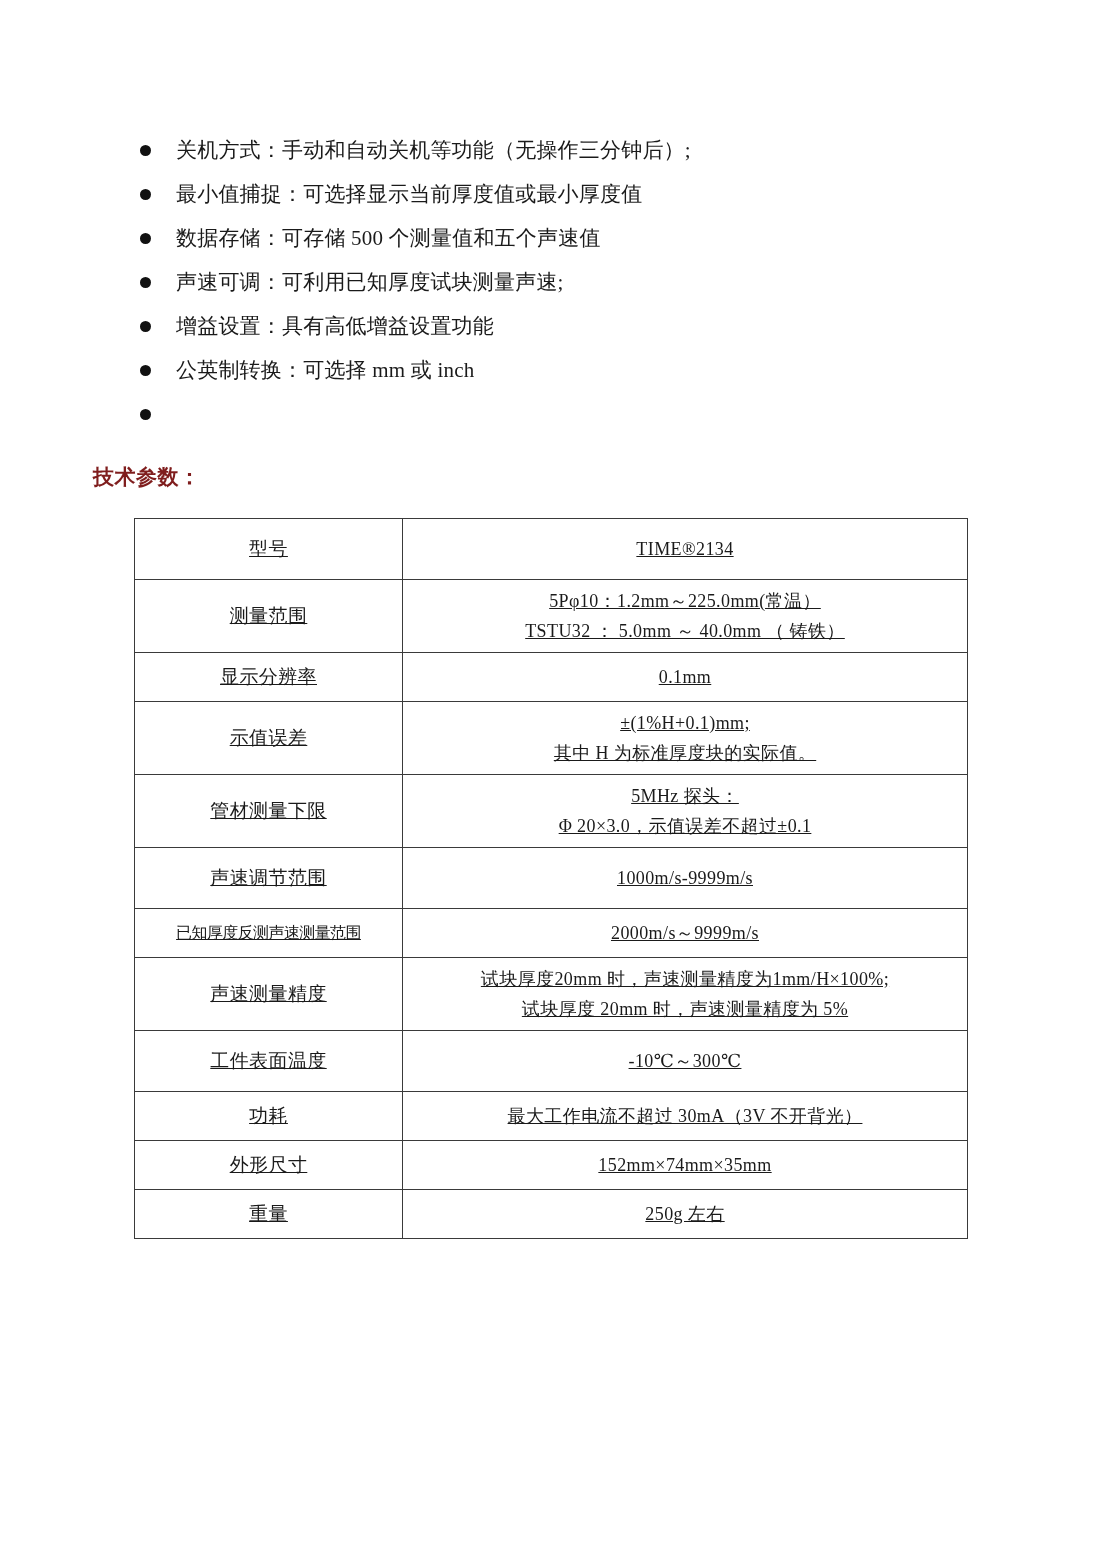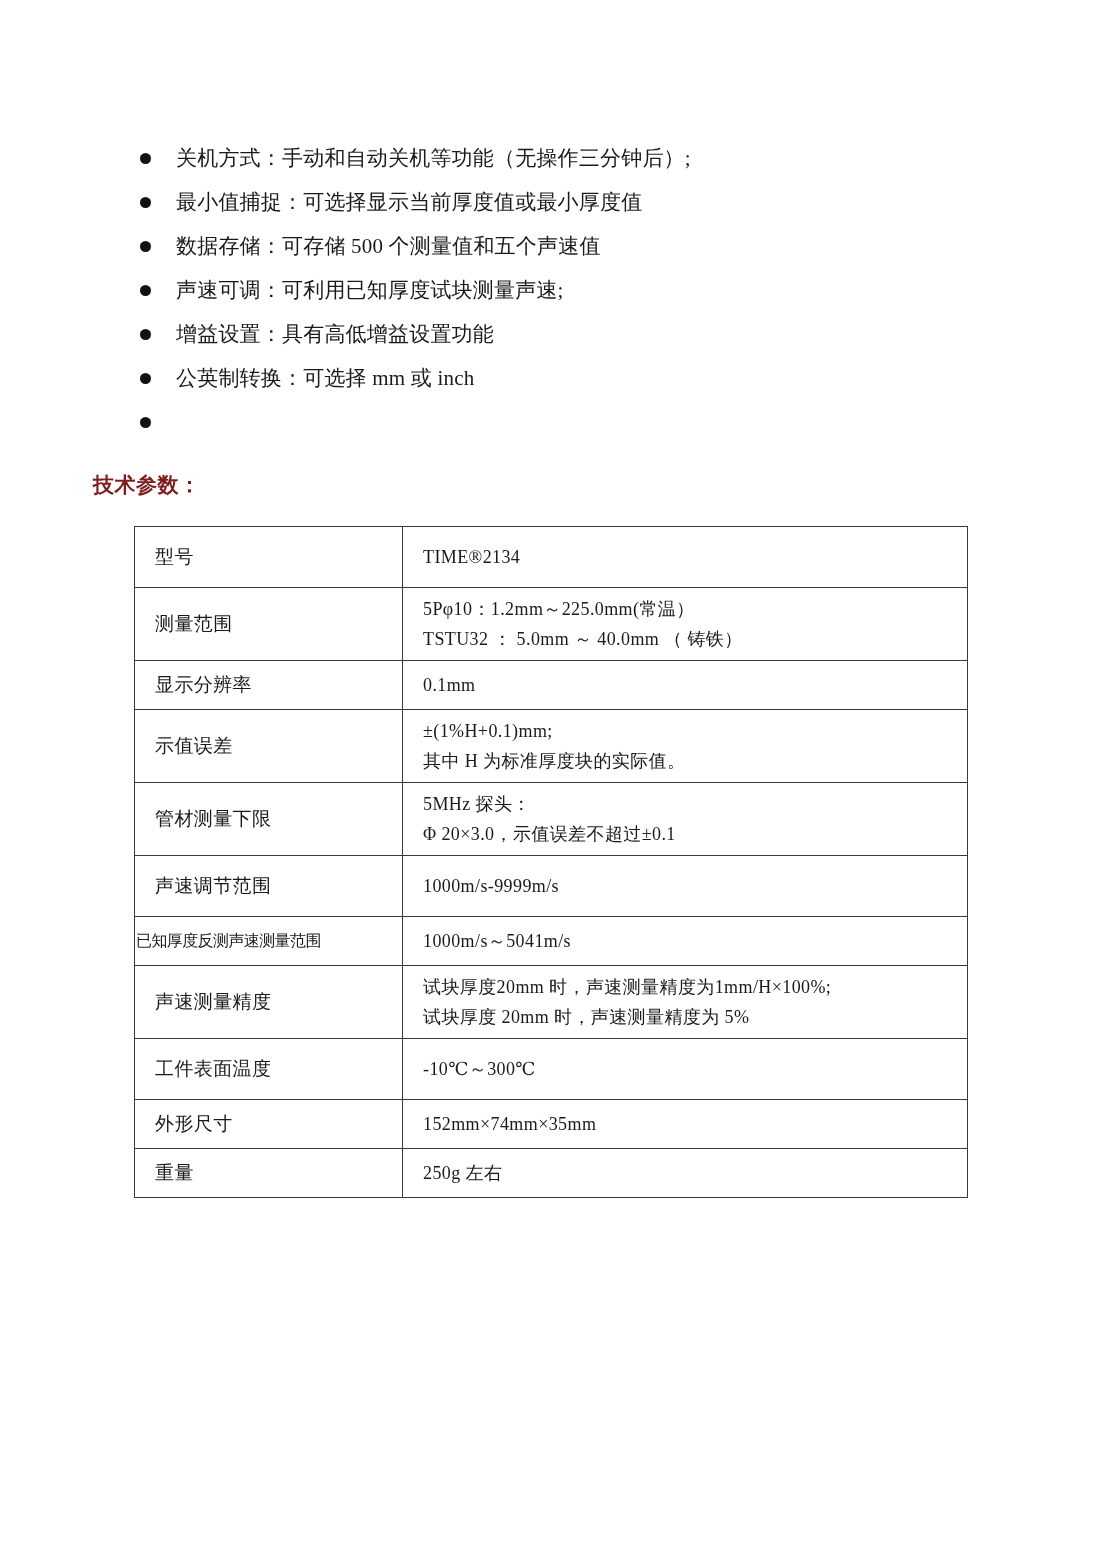--- a/index.html
+++ b/index.html
@@ -13,21 +13,21 @@
     height: 1559px;
     position: relative;
     font-family: "Liberation Serif", "DejaVu Serif", serif;
     color: #1a1a1a;
     overflow: hidden;
   }
 
   .page {
     position: absolute;
     left: 0;
-    top: 8px;
+    top: 0;
     width: 1102px;
     height: 1281px;
     box-sizing: border-box;
   }
 
   
   .bullet-list {
     position: absolute;
     left: 134px;
     top: 128px;
@@ -82,24 +82,26 @@
     width: 833px;
     table-layout: fixed;
     font-size: 19px;
     color: #1a1a1a;
   }
   table.spec-table col.col-label { width: 268px; }
   table.spec-table col.col-value { width: 565px; }
 
   table.spec-table td {
     border: 1.5px solid #3a3a3a;
+    text-align: center;
     vertical-align: middle;
     padding: 6px 20px;
     line-height: 30px;
     letter-spacing: 0.4px;
+    text-decoration: underline;
   }
   td.cell-label {
     font-size: 19px;
     white-space: nowrap;
     overflow: hidden;
   }
   td.cell-label.tight {
     font-size: 16px;
     letter-spacing: -0.6px;
     padding-left: 1px;
@@ -204,40 +206,46 @@
         <tr class="row-mid">
           <td class="cell-label">声速调节范围</td>
           <td class="cell-value">
             <span class="line">1000m/s-9999m/s</span>
           </td>
         </tr>
 
         <tr class="row-short">
           <td class="cell-label tight">已知厚度反测声速测量范围</td>
           <td class="cell-value">
-            <span class="line">1000m/s～5041m/s</span>
+            <span class="line">2000m/s～9999m/s</span>
           </td>
         </tr>
 
         <tr class="row-tall">
           <td class="cell-label">声速测量精度</td>
           <td class="cell-value">
             <span class="line">试块厚度20mm 时，声速测量精度为1mm/H×100%;</span>
             <span class="line">试块厚度 20mm 时，声速测量精度为 5%</span>
           </td>
         </tr>
 
         <tr class="row-mid">
           <td class="cell-label">工件表面温度</td>
           <td class="cell-value">
             <span class="line">-10℃～300℃</span>
           </td>
         </tr>
 
 
+        <tr class="row-short">
+          <td class="cell-label">功耗</td>
+          <td class="cell-value">
+            <span class="line">最大工作电流不超过 30mA（3V 不开背光）</span>
+          </td>
+        </tr>
 
         <tr class="row-short">
           <td class="cell-label">外形尺寸</td>
           <td class="cell-value">
             <span class="line">152mm×74mm×35mm</span>
           </td>
         </tr>
 
         <tr class="row-short">
           <td class="cell-label">重量</td>

